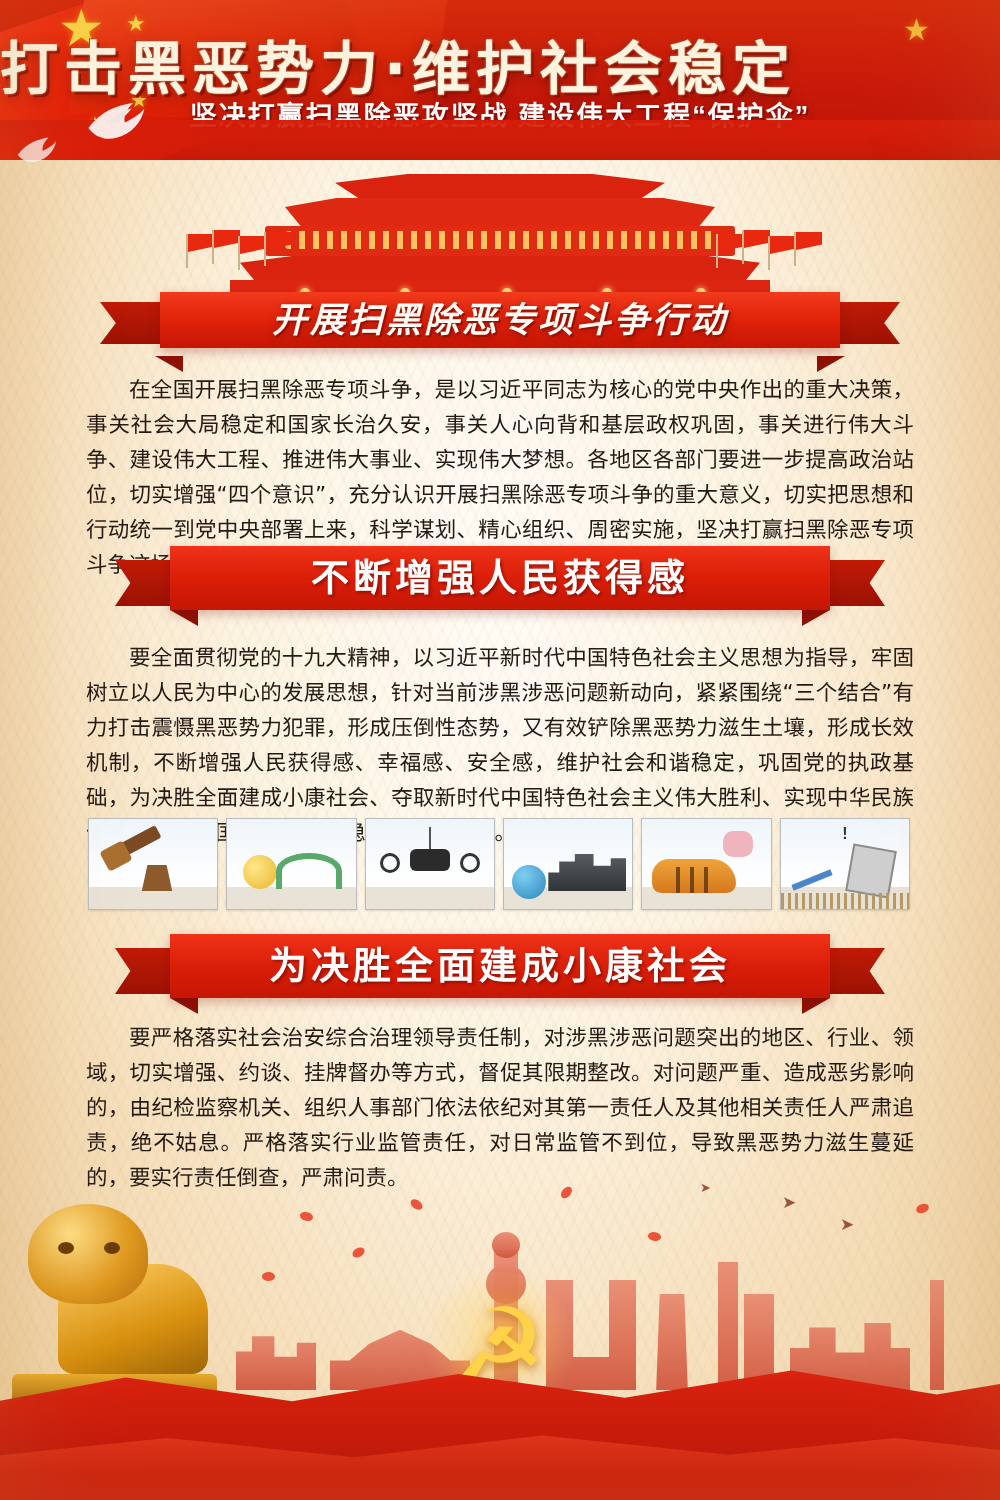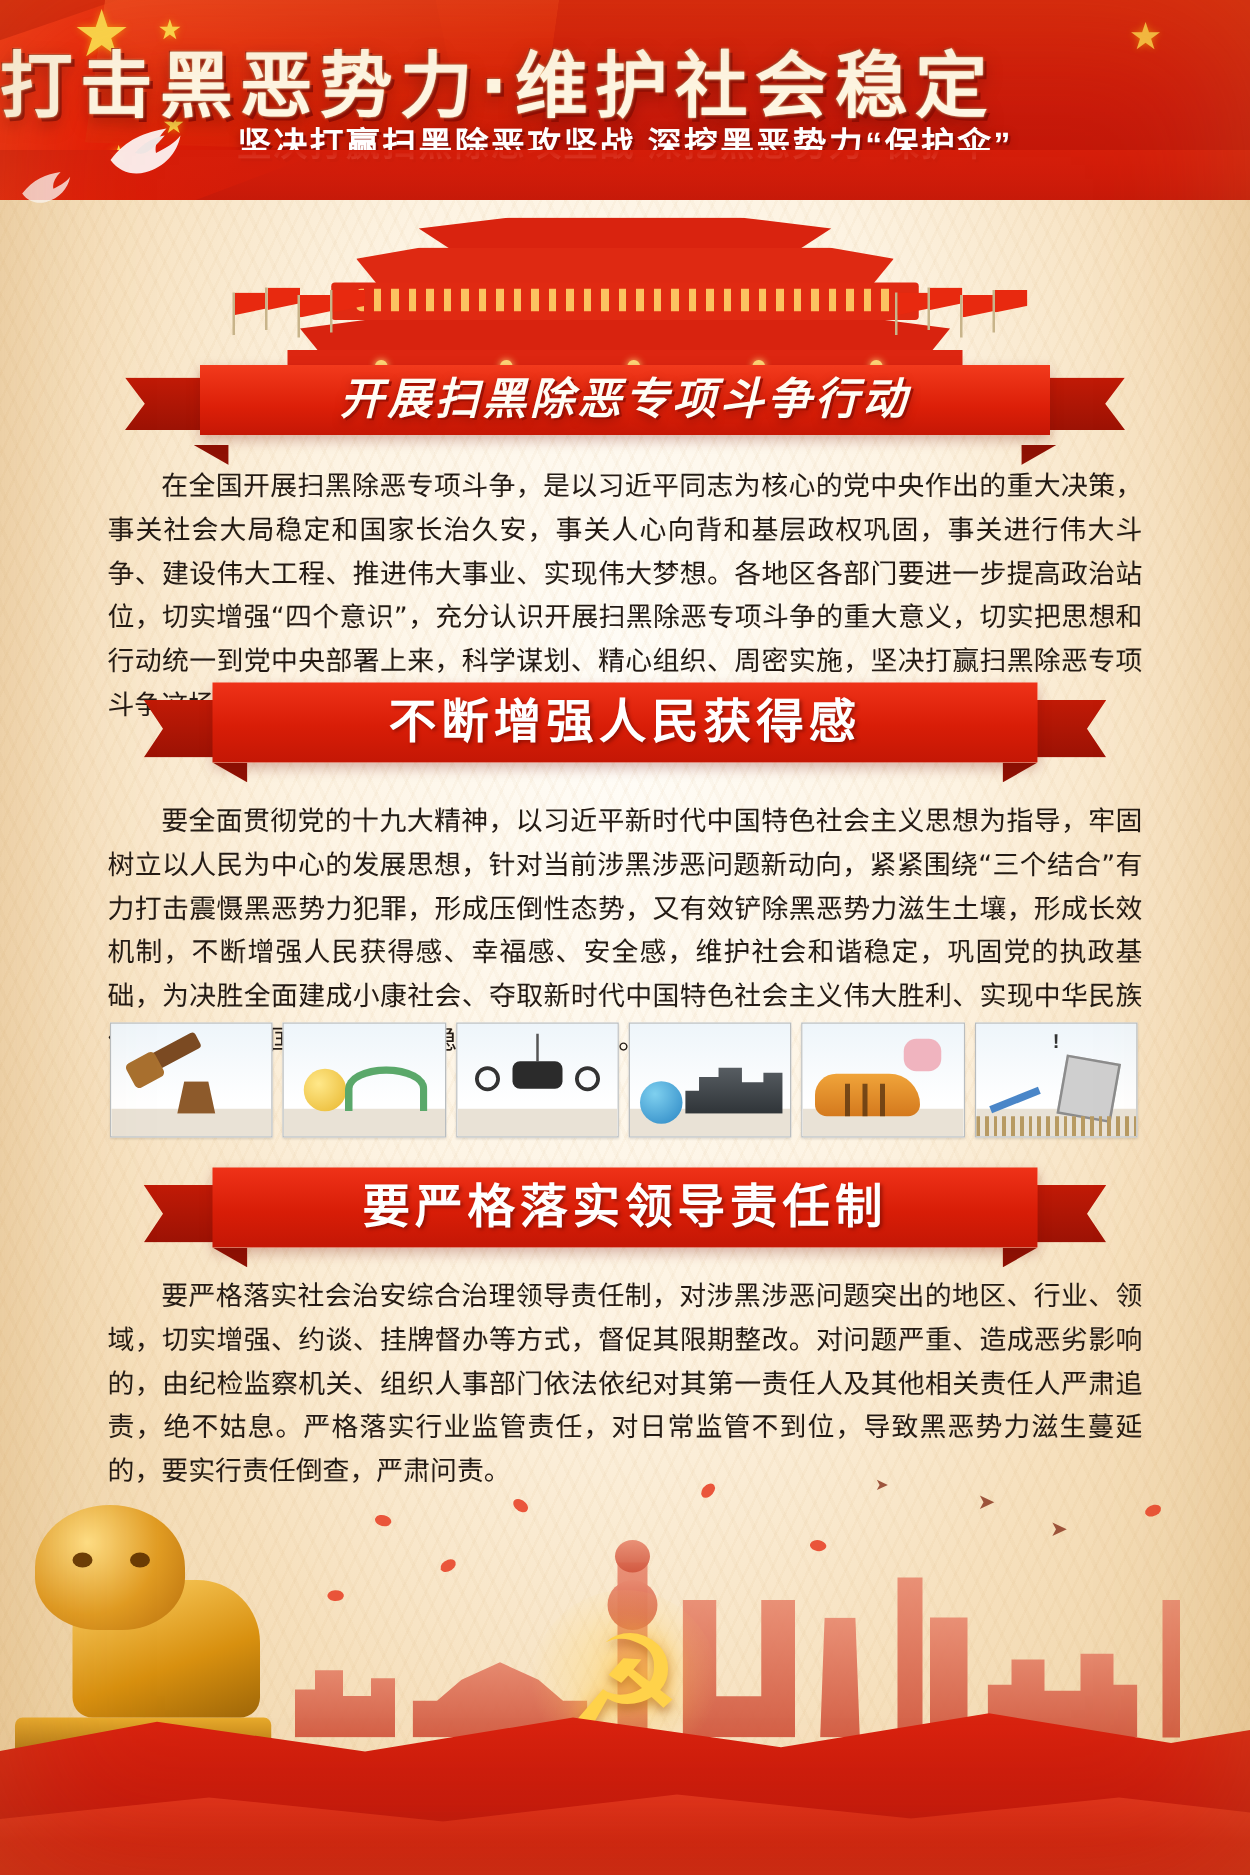--- a/index.html
+++ b/index.html
@@ -277,21 +277,21 @@
     <div class="flag"></div>
     <div class="flag2"></div>
     <div class="star s1">★</div>
     <div class="star s2">★</div>
     <div class="star s3">★</div>
     <div class="star s4">★</div>
     <div class="star s5">★</div>
     <div class="star s6">★</div>
 
     <div class="main-title">打击黑恶势力·维护社会稳定</div>
-    <div class="sub-title">坚决打赢扫黑除恶攻坚战  深挖黑恶势力“保护伞”</div>
+    <div class="sub-title">坚决打赢扫黑除恶攻坚战  建设伟大工程“保护伞”</div>
   </div>
 
   <svg class="dove" viewBox="0 0 100 100">
     <path d="M12 60 C30 36 52 28 76 24 C66 34 62 44 64 52 C76 46 86 40 92 32 C88 52 74 68 52 74 C38 78 22 74 12 60 Z" fill="#ffffff" opacity="0.95"></path>
     <path d="M40 52 C50 40 62 34 74 32 C62 46 52 56 40 52 Z" fill="#f1f1f1"></path>
   </svg>
   <svg class="dove d2" viewBox="0 0 100 100">
     <path d="M12 60 C30 36 52 28 76 24 C66 34 62 44 64 52 C76 46 86 40 92 32 C88 52 74 68 52 74 C38 78 22 74 12 60 Z" fill="#ffffff" opacity="0.9"></path>
   </svg>
 
@@ -404,21 +404,21 @@
         <div class="grass"></div>
     </div>
   </div>
 
   <div class="ribbon" style="top:934px;">
     <div class="tailL"></div>
       <div class="tailR"></div>
     <div class="foldL"></div>
       <div class="foldR"></div>
     <div class="body"></div>
-    <div class="label">要严格落实领导责任制</div>
+    <div class="label">为决胜全面建成小康社会</div>
   </div>
 
   <div class="para" style="top:1020px;">要严格落实社会治安综合治理领导责任制，对涉黑涉恶问题突出的地区、行业、领域，切实增强、约谈、挂牌督办等方式，督促其限期整改。对问题严重、造成恶劣影响的，由纪检监察机关、组织人事部门依法依纪对其第一责任人及其他相关责任人严肃追责，绝不姑息。严格落实行业监管责任，对日常监管不到位，导致黑恶势力滋生蔓延的，要实行责任倒查，严肃问责。</div>
 
   <div class="bottom">
     <div class="skyline">
 
       <div class="bld" style="left:330px;width:140px;height:70px;clip-path:polygon(0 100%,100% 100%,100% 58%,86% 58%,72% 34%,50% 14%,28% 34%,14% 58%,0 58%);"></div>
 
       <div class="bld" style="left:494px;width:24px;height:140px;"></div>

